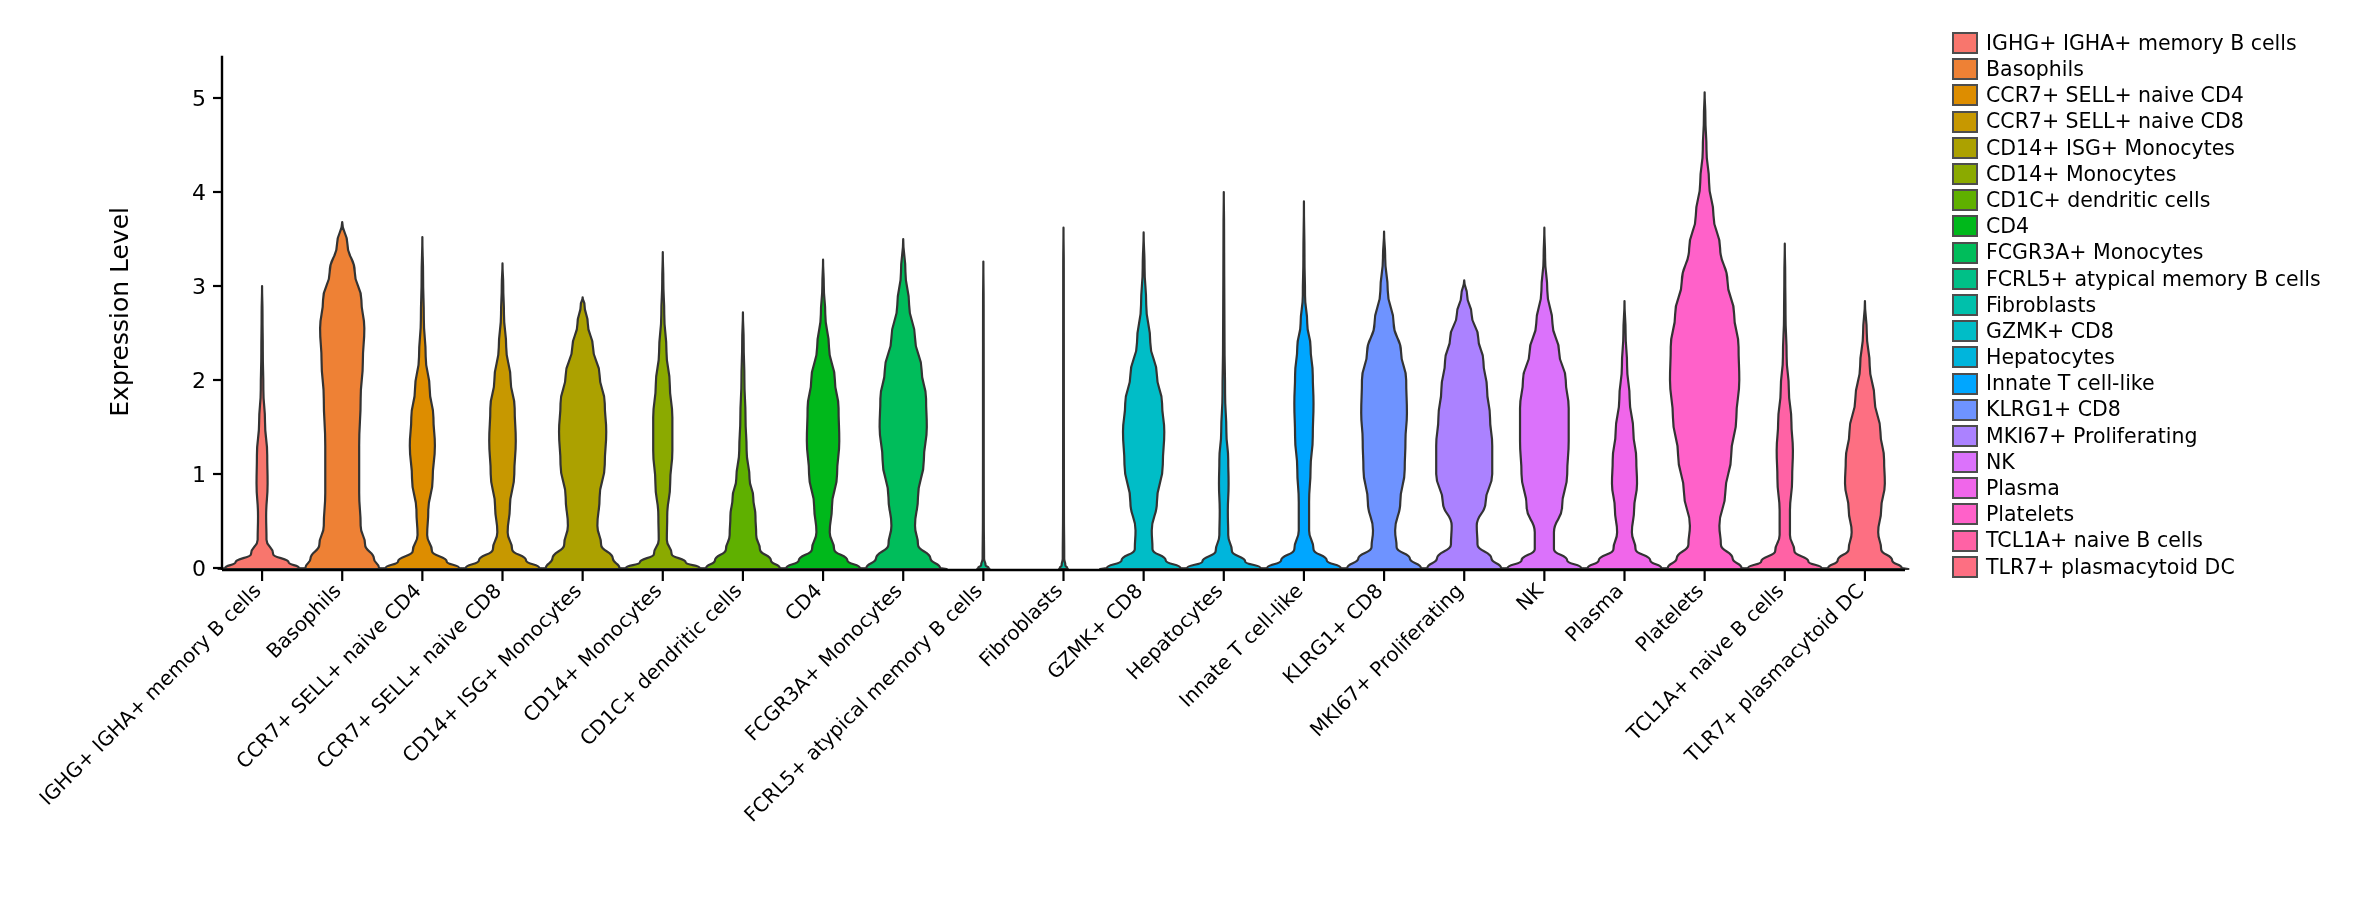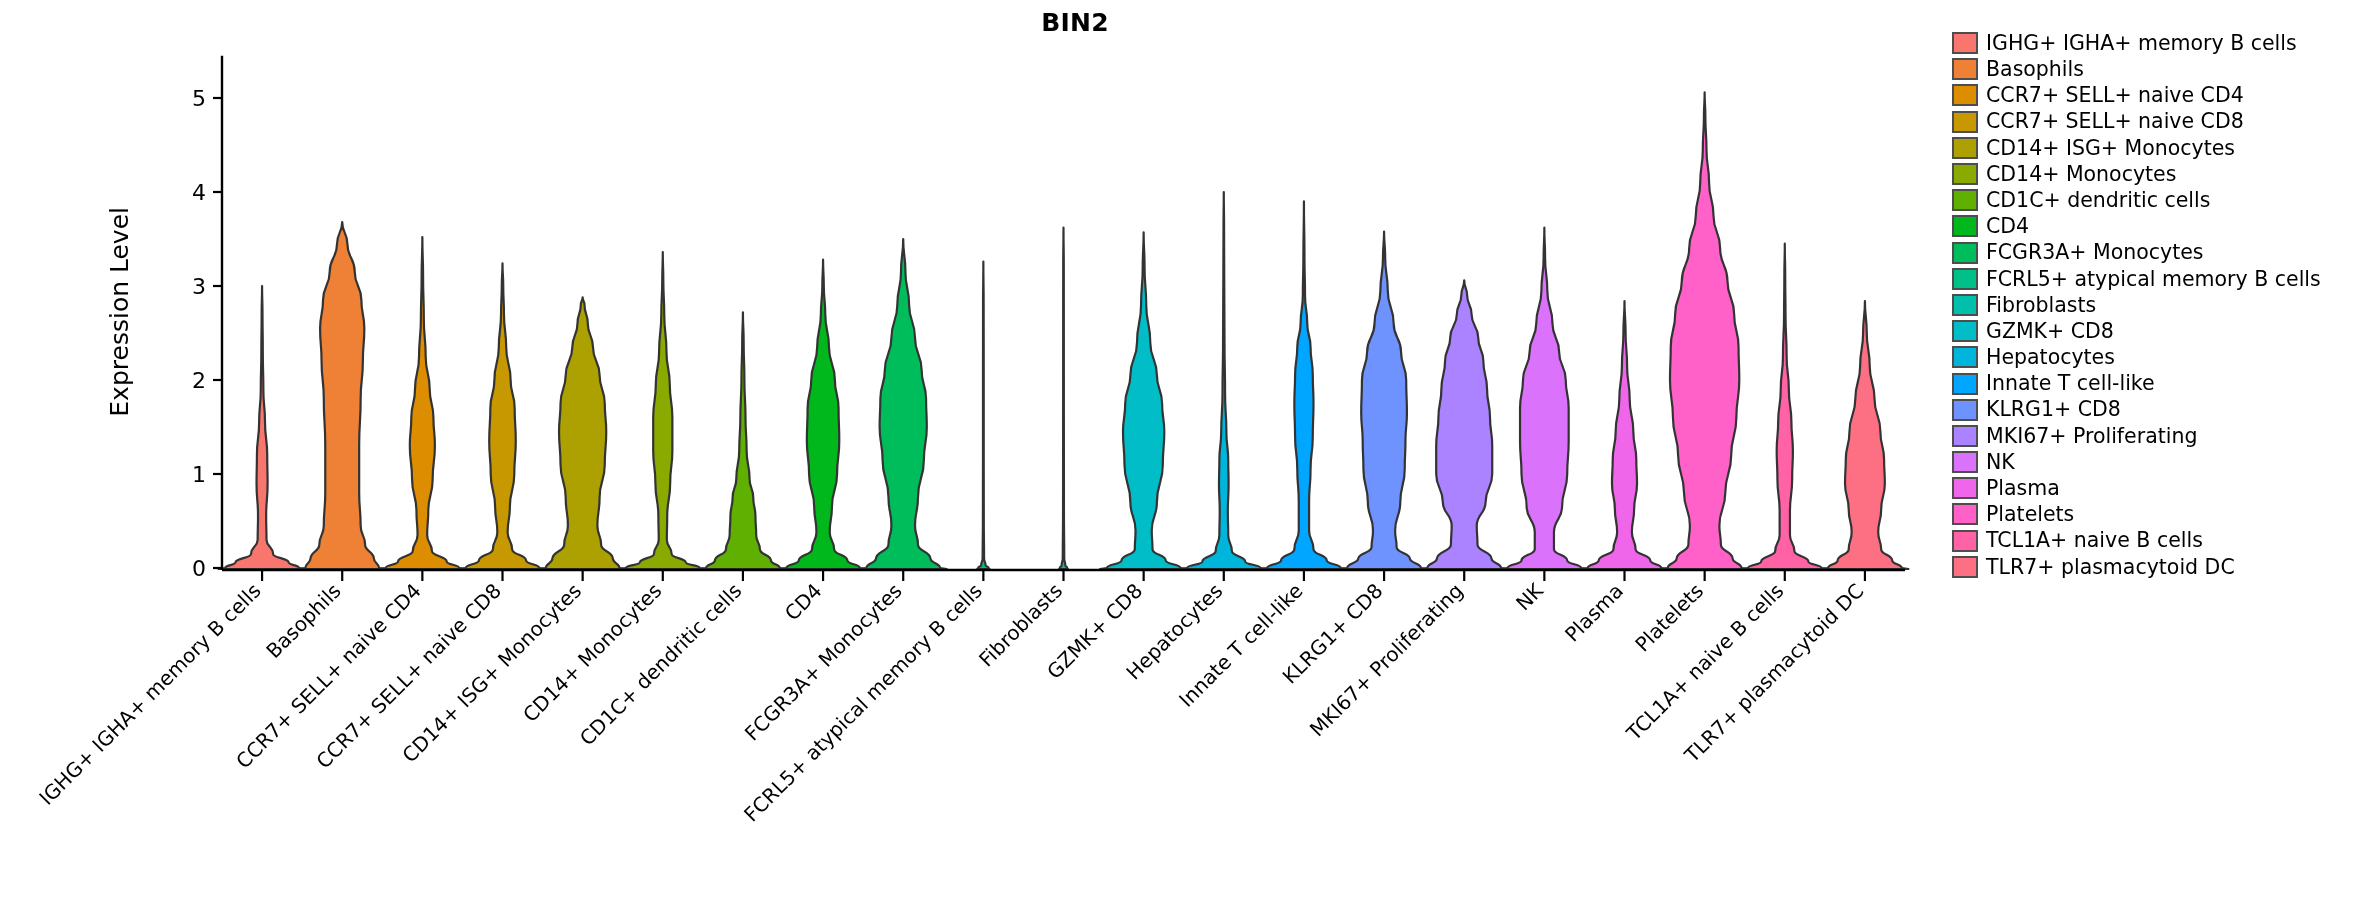--- a/index.html
+++ b/index.html
@@ -23,21 +23,20 @@
   .tick-text{font-size:22px;fill:#000;}
   .xtick-label{
     font-size:20px;fill:#000;
   }
 </style>
 </head>
 <body>
 
 <div id="root">
 
-  <div id="plot-title">BIN2</div>
 
   <svg id="chart-svg" width="2362" height="900">
     <g id="violins-layer">
         <path d="M305.57,569.00L298.94,568.00C298.94,565.18 288.61,565.18 288.61,562.36C288.61,558.13 273.13,558.13 273.13,553.90C273.13,546.85 266.50,546.85 266.50,539.80C266.50,528.05 266.13,528.05 266.13,516.30C266.13,499.85 267.60,499.85 267.60,483.40C267.60,469.30 267.23,469.30 267.23,455.20C267.23,438.75 265.02,438.75 265.02,422.30C265.02,405.85 263.36,405.85 263.36,389.40C263.36,370.60 262.81,370.60 262.81,351.80C262.81,333.00 262.51,333.00 262.51,314.20C262.51,300.10 262.07,300.10 262.07,286.00L262.07,286.00L262.07,286.00C262.07,300.10 261.63,300.10 261.63,314.20C261.63,333.00 261.33,333.00 261.33,351.80C261.33,370.60 260.78,370.60 260.78,389.40C260.78,405.85 259.12,405.85 259.12,422.30C259.12,438.75 256.91,438.75 256.91,455.20C256.91,469.30 256.54,469.30 256.54,483.40C256.54,499.85 258.02,499.85 258.02,516.30C258.02,528.05 257.65,528.05 257.65,539.80C257.65,546.85 251.01,546.85 251.01,553.90C251.01,558.13 235.53,558.13 235.53,562.36C235.53,565.18 225.21,565.18 225.21,568.00L218.57,569.00Z" fill="#F8766D" stroke="#333333" stroke-width="2.2" stroke-linejoin="round"></path>
         <path d="M385.72,569.00L379.08,568.00C379.08,563.30 373.92,563.30 373.92,558.60C373.92,551.55 365.07,551.55 365.07,544.50C365.07,535.10 360.65,535.10 360.65,525.70C360.65,509.25 359.17,509.25 359.17,492.80C359.17,469.30 359.17,469.30 359.17,445.80C359.17,422.30 360.65,422.30 360.65,398.80C360.65,380.00 362.86,380.00 362.86,361.20C362.86,344.75 364.33,344.75 364.33,328.30C364.33,314.20 361.38,314.20 361.38,300.10C361.38,286.00 354.75,286.00 354.75,271.90C354.75,257.80 347.38,257.80 347.38,243.70C347.38,232.89 342.21,232.89 342.21,222.08L342.21,222.08L342.21,222.08C342.21,232.89 337.05,232.89 337.05,243.70C337.05,257.80 329.68,257.80 329.68,271.90C329.68,286.00 323.04,286.00 323.04,300.10C323.04,314.20 320.09,314.20 320.09,328.30C320.09,344.75 321.57,344.75 321.57,361.20C321.57,380.00 323.78,380.00 323.78,398.80C323.78,422.30 325.26,422.30 325.26,445.80C325.26,469.30 325.26,469.30 325.26,492.80C325.26,509.25 323.78,509.25 323.78,525.70C323.78,535.10 319.36,535.10 319.36,544.50C319.36,551.55 310.51,551.55 310.51,558.60C310.51,563.30 305.35,563.30 305.35,568.00L298.71,569.00Z" fill="#EE8135" stroke="#333333" stroke-width="2.2" stroke-linejoin="round"></path>
         <path d="M465.86,569.00L459.22,568.00C459.22,564.71 446.69,564.71 446.69,561.42C446.69,556.25 431.94,556.25 431.94,551.08C431.94,543.09 427.15,543.09 427.15,535.10C427.15,523.35 428.26,523.35 428.26,511.60C428.26,495.15 432.68,495.15 432.68,478.70C432.68,462.25 434.89,462.25 434.89,445.80C434.89,431.70 433.42,431.70 433.42,417.60C433.42,403.50 429.73,403.50 429.73,389.40C429.73,372.95 425.68,372.95 425.68,356.50C425.68,337.70 423.83,337.70 423.83,318.90C423.83,297.75 423.09,297.75 423.09,276.60C423.09,256.86 422.36,256.86 422.36,237.12L422.36,237.12L422.36,237.12C422.36,256.86 421.62,256.86 421.62,276.60C421.62,297.75 420.88,297.75 420.88,318.90C420.88,337.70 419.04,337.70 419.04,356.50C419.04,372.95 414.98,372.95 414.98,389.40C414.98,403.50 411.30,403.50 411.30,417.60C411.30,431.70 409.82,431.70 409.82,445.80C409.82,462.25 412.03,462.25 412.03,478.70C412.03,495.15 416.46,495.15 416.46,511.60C416.46,523.35 417.56,523.35 417.56,535.10C417.56,543.09 412.77,543.09 412.77,551.08C412.77,556.25 398.03,556.25 398.03,561.42C398.03,564.71 385.49,564.71 385.49,568.00L378.86,569.00Z" fill="#DD8D00" stroke="#333333" stroke-width="2.2" stroke-linejoin="round"></path>
         <path d="M546.00,569.00L539.37,568.00C539.37,564.24 526.09,564.24 526.09,560.48C526.09,554.84 512.09,554.84 512.09,549.20C512.09,540.74 507.66,540.74 507.66,532.28C507.66,519.59 509.87,519.59 509.87,506.90C509.87,490.45 514.30,490.45 514.30,474.00C514.30,457.55 515.77,457.55 515.77,441.10C515.77,424.65 514.67,424.65 514.67,408.20C514.67,394.10 510.61,394.10 510.61,380.00C510.61,363.55 506.19,363.55 506.19,347.10C506.19,330.65 503.97,330.65 503.97,314.20C503.97,300.10 503.24,300.10 503.24,286.00C503.24,274.72 502.50,274.72 502.50,263.44L502.50,263.44L502.50,263.44C502.50,274.72 501.76,274.72 501.76,286.00C501.76,300.10 501.03,300.10 501.03,314.20C501.03,330.65 498.81,330.65 498.81,347.10C498.81,363.55 494.39,363.55 494.39,380.00C494.39,394.10 490.33,394.10 490.33,408.20C490.33,424.65 489.23,424.65 489.23,441.10C489.23,457.55 490.70,457.55 490.70,474.00C490.70,490.45 495.13,490.45 495.13,506.90C495.13,519.59 497.34,519.59 497.34,532.28C497.34,540.74 492.91,540.74 492.91,549.20C492.91,554.84 478.91,554.84 478.91,560.48C478.91,564.24 465.63,564.24 465.63,568.00L459.00,569.00Z" fill="#C79800" stroke="#333333" stroke-width="2.2" stroke-linejoin="round"></path>
         <path d="M626.14,569.00L619.51,568.00C619.51,563.30 612.87,563.30 612.87,558.60C612.87,551.55 601.08,551.55 601.08,544.50C601.08,535.10 597.39,535.10 597.39,525.70C597.39,511.60 599.60,511.60 599.60,497.50C599.60,481.05 604.76,481.05 604.76,464.60C604.76,448.15 606.24,448.15 606.24,431.70C606.24,417.60 604.76,417.60 604.76,403.50C604.76,389.40 599.60,389.40 599.60,375.30C599.60,361.20 592.97,361.20 592.97,347.10C592.97,335.35 587.80,335.35 587.80,323.60C587.80,314.20 584.49,314.20 584.49,304.80C584.49,301.04 582.64,301.04 582.64,297.28L582.64,297.28L582.64,297.28C582.64,301.04 580.80,301.04 580.80,304.80C580.80,314.20 577.48,314.20 577.48,323.60C577.48,335.35 572.32,335.35 572.32,347.10C572.32,361.20 565.68,361.20 565.68,375.30C565.68,389.40 560.52,389.40 560.52,403.50C560.52,417.60 559.05,417.60 559.05,431.70C559.05,448.15 560.52,448.15 560.52,464.60C560.52,481.05 565.68,481.05 565.68,497.50C565.68,511.60 567.90,511.60 567.90,525.70C567.90,535.10 564.21,535.10 564.21,544.50C564.21,551.55 552.41,551.55 552.41,558.60C552.41,563.30 545.78,563.30 545.78,568.00L539.14,569.00Z" fill="#ACA100" stroke="#333333" stroke-width="2.2" stroke-linejoin="round"></path>
         <path d="M706.29,569.00L699.65,568.00C699.65,565.18 685.64,565.18 685.64,562.36C685.64,558.13 671.63,558.13 671.63,553.90C671.63,546.85 666.84,546.85 666.84,539.80C666.84,528.05 667.21,528.05 667.21,516.30C667.21,499.85 670.16,499.85 670.16,483.40C670.16,466.95 672.37,466.95 672.37,450.50C672.37,434.05 672.37,434.05 672.37,417.60C672.37,401.15 669.79,401.15 669.79,384.70C669.79,368.25 666.47,368.25 666.47,351.80C666.47,333.00 664.26,333.00 664.26,314.20C664.26,297.75 663.34,297.75 663.34,281.30C663.34,266.73 662.79,266.73 662.79,252.16L662.79,252.16L662.79,252.16C662.79,266.73 662.23,266.73 662.23,281.30C662.23,297.75 661.31,297.75 661.31,314.20C661.31,333.00 659.10,333.00 659.10,351.80C659.10,368.25 655.78,368.25 655.78,384.70C655.78,401.15 653.20,401.15 653.20,417.60C653.20,434.05 653.20,434.05 653.20,450.50C653.20,466.95 655.41,466.95 655.41,483.40C655.41,499.85 658.36,499.85 658.36,516.30C658.36,528.05 658.73,528.05 658.73,539.80C658.73,546.85 653.94,546.85 653.94,553.90C653.94,558.13 639.93,558.13 639.93,562.36C639.93,565.18 625.92,565.18 625.92,568.00L619.28,569.00Z" fill="#8BAA00" stroke="#333333" stroke-width="2.2" stroke-linejoin="round"></path>
         <path d="M786.43,569.00L779.79,568.00C779.79,564.24 770.95,564.24 770.95,560.48C770.95,554.84 759.89,554.84 759.89,549.20C759.89,542.15 756.20,542.15 756.20,535.10C756.20,525.70 755.46,525.70 755.46,516.30C755.46,506.90 753.25,506.90 753.25,497.50C753.25,488.10 749.56,488.10 749.56,478.70C749.56,464.60 746.62,464.60 746.62,450.50C746.62,434.05 745.51,434.05 745.51,417.60C745.51,398.80 744.40,398.80 744.40,380.00C744.40,361.20 743.67,361.20 743.67,342.40C743.67,327.36 742.93,327.36 742.93,312.32L742.93,312.32L742.93,312.32C742.93,327.36 742.19,327.36 742.19,342.40C742.19,361.20 741.45,361.20 741.45,380.00C741.45,398.80 740.35,398.80 740.35,417.60C740.35,434.05 739.24,434.05 739.24,450.50C739.24,464.60 736.29,464.60 736.29,478.70C736.29,488.10 732.61,488.10 732.61,497.50C732.61,506.90 730.39,506.90 730.39,516.30C730.39,525.70 729.66,525.70 729.66,535.10C729.66,542.15 725.97,542.15 725.97,549.20C725.97,554.84 714.91,554.84 714.91,560.48C714.91,564.24 706.06,564.24 706.06,568.00L699.43,569.00Z" fill="#5FB000" stroke="#333333" stroke-width="2.2" stroke-linejoin="round"></path>

